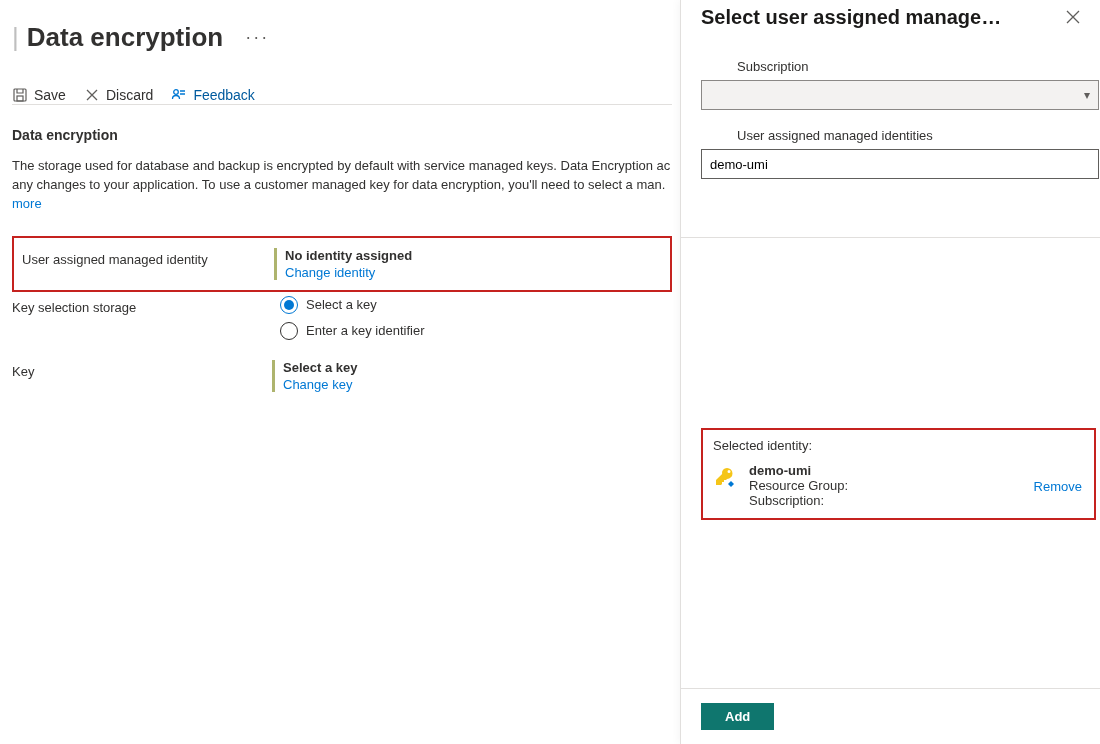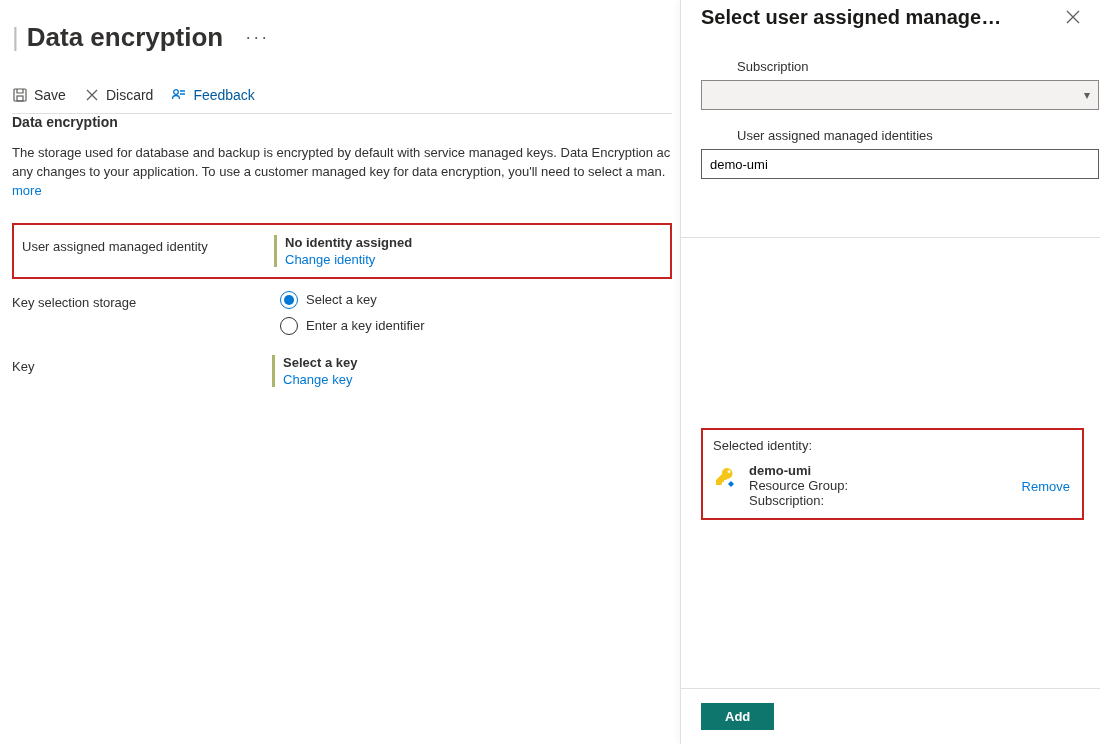--- a/index.html
+++ b/index.html
@@ -44,22 +44,23 @@
       padding: 0 6px;
       cursor: pointer;
       letter-spacing: 2px;
       margin-left: 10px;
     }
 
     .toolbar {
       display: flex;
       align-items: center;
       gap: 18px;
-      padding-bottom: 10px;
+      padding-bottom: 1px;
       border-bottom: 1px solid #e1dfdd;
+      margin-bottom: 22px;
       font-size: 14px;
     }
     .toolbar-btn {
       display: inline-flex;
       align-items: center;
       gap: 6px;
       cursor: pointer;
       color: #323130;
     }
     .toolbar-btn.feedback { color: #005a9e; }
@@ -90,21 +91,21 @@
       color: #323130;
       padding-top: 4px;
     }
     .form-value { padding-left: 8px; }
 
     .highlight-box {
       border: 2px solid #c5221f;
       padding: 10px 0 10px 0;
       display: grid;
       grid-template-columns: 260px 1fr;
-      margin-bottom: 12px;
+      margin-bottom: 4px;
       align-items: start;
     }
     .highlight-box .form-label { padding-left: 8px; }
 
     .left-bar {
       border-left: 3px solid #aeb46e;
     }
     .bold-line { font-weight: 600; font-size: 13px; }
     .link-line { color: #0078d4; font-size: 13px; cursor: pointer; margin-top: 2px; }
 
@@ -190,21 +191,21 @@
     }
     .divider {
       border-top: 1px solid #e1dfdd;
       margin: 58px 0 0 -20px;
       width: 420px;
     }
 
     .selected-box {
       border: 2px solid #c5221f;
       margin-top: 190px;
-      margin-right: 16px;
+      margin-right: 4px;
       padding: 8px 10px 10px 10px;
       position: relative;
     }
     .selected-heading {
       font-size: 13px;
       color: #323130;
       margin-bottom: 10px;
     }
     .identity-row {
       display: flex;

